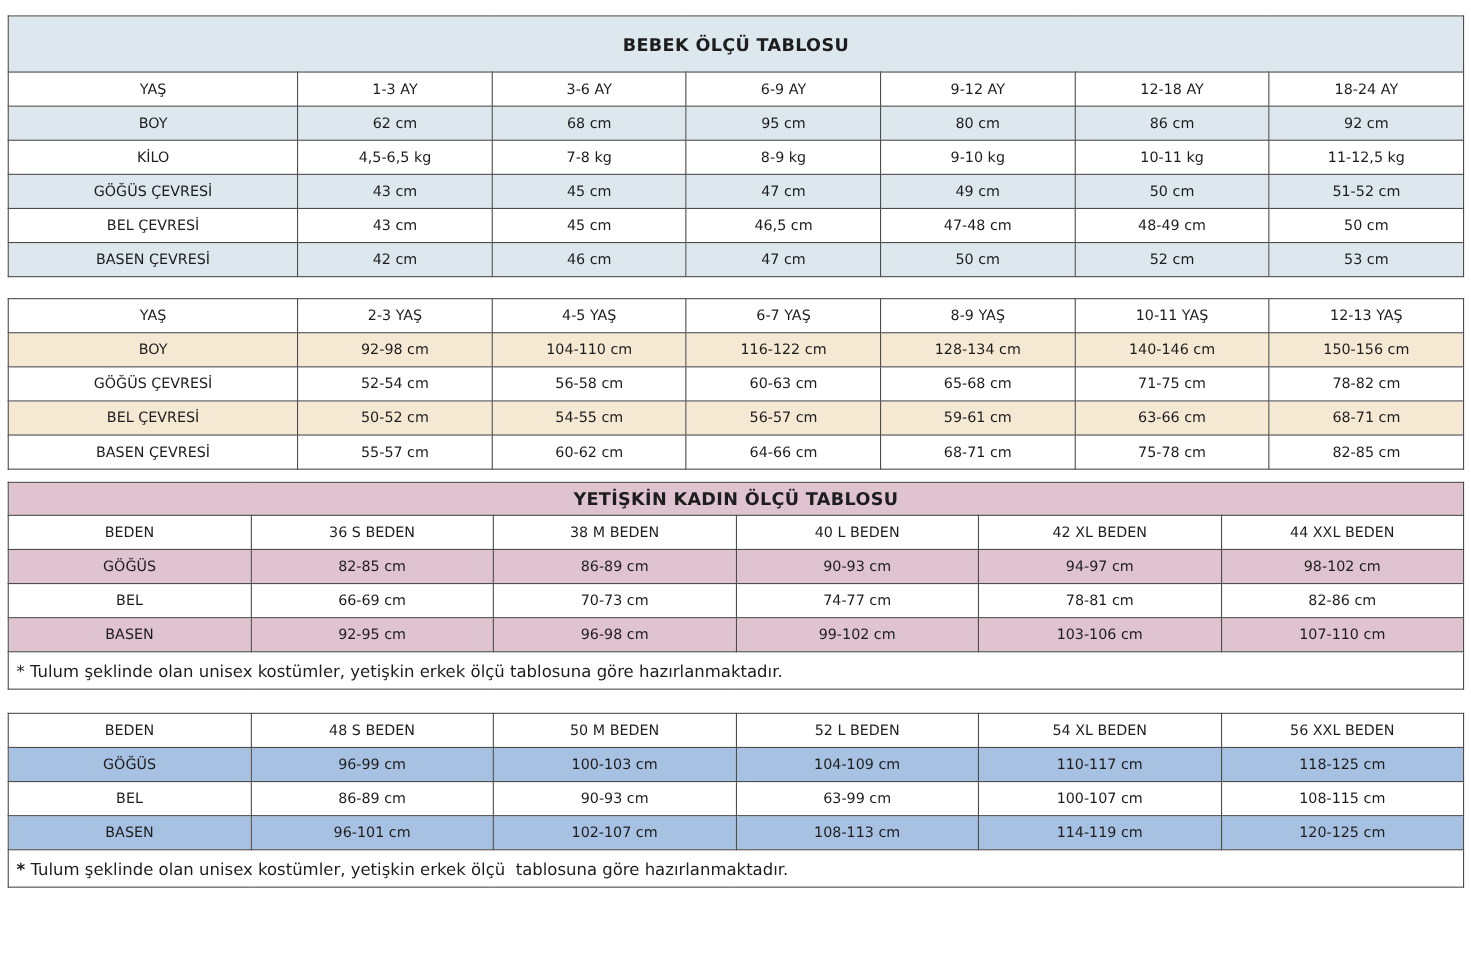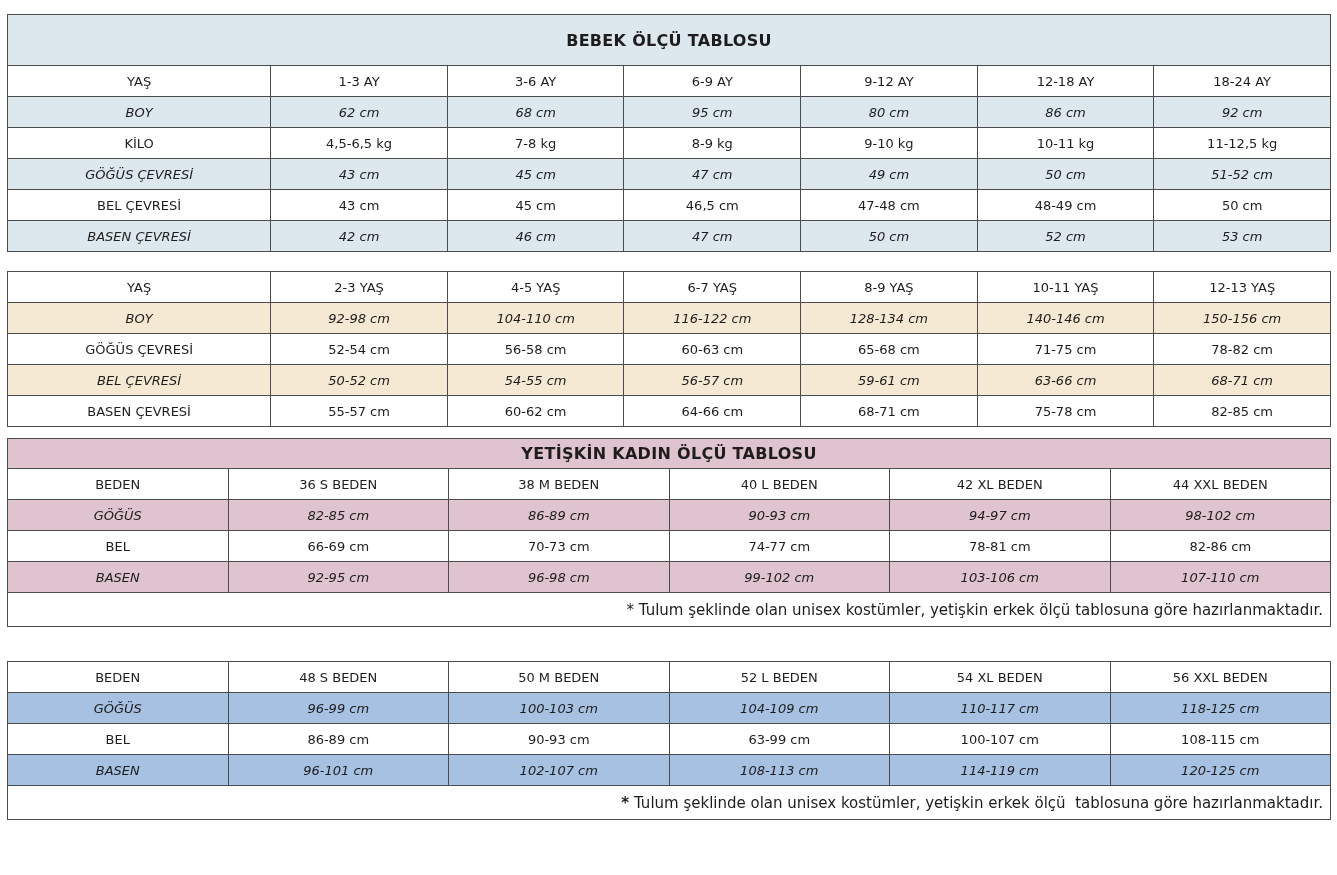--- a/index.html
+++ b/index.html
@@ -15,21 +15,21 @@
     box-sizing: border-box;
     padding: 14px 6px 6px 7px;
   }
   table.size-table {
     width: 100%;
     border-collapse: collapse;
     table-layout: fixed;
   }
   table.size-table:nth-of-type(1) { margin-bottom: 19px; }
   table.size-table:nth-of-type(2) { margin-bottom: 11px; }
-  table.size-table:nth-of-type(3) { margin-bottom: 34px; }
+  table.size-table:nth-of-type(3) { margin-bottom: 21px; }
   table.size-table:nth-of-type(4) { margin-bottom: 0; }
 
   table.size-table td {
     border: 1px solid #4c4c4c;
     text-align: center;
     vertical-align: middle;
     font-size: 13px;
     height: 30px;
     padding: 0 4px;
     overflow: hidden;
@@ -40,24 +40,24 @@
     font-size: 16px;
     letter-spacing: 0.3px;
     background: var(--accent);
     white-space: normal;
   }
   table.size-table:nth-of-type(1) .title-cell { height: 50px; }
   table.size-table:nth-of-type(2) .title-cell { height: 34px; }
   table.size-table:nth-of-type(3) .title-cell { height: 29px; }
   table.size-table:nth-of-type(4) .title-cell { height: 30px; }
 
-  table.size-table tr.shaded td { background: var(--accent); font-style: italic; }
+  table.size-table tr.shaded td { background: var(--accent); }
 
   table.size-table .footnote-cell {
-    text-align: right;
+    text-align: left;
     font-size: 15px;
     height: 29px;
     padding: 2px 7px;
     white-space: pre-wrap;
     background: #ffffff;
   }
   table.size-table .footnote-cell b { font-weight: bold; }
 </style>
 </head>
 <body>

